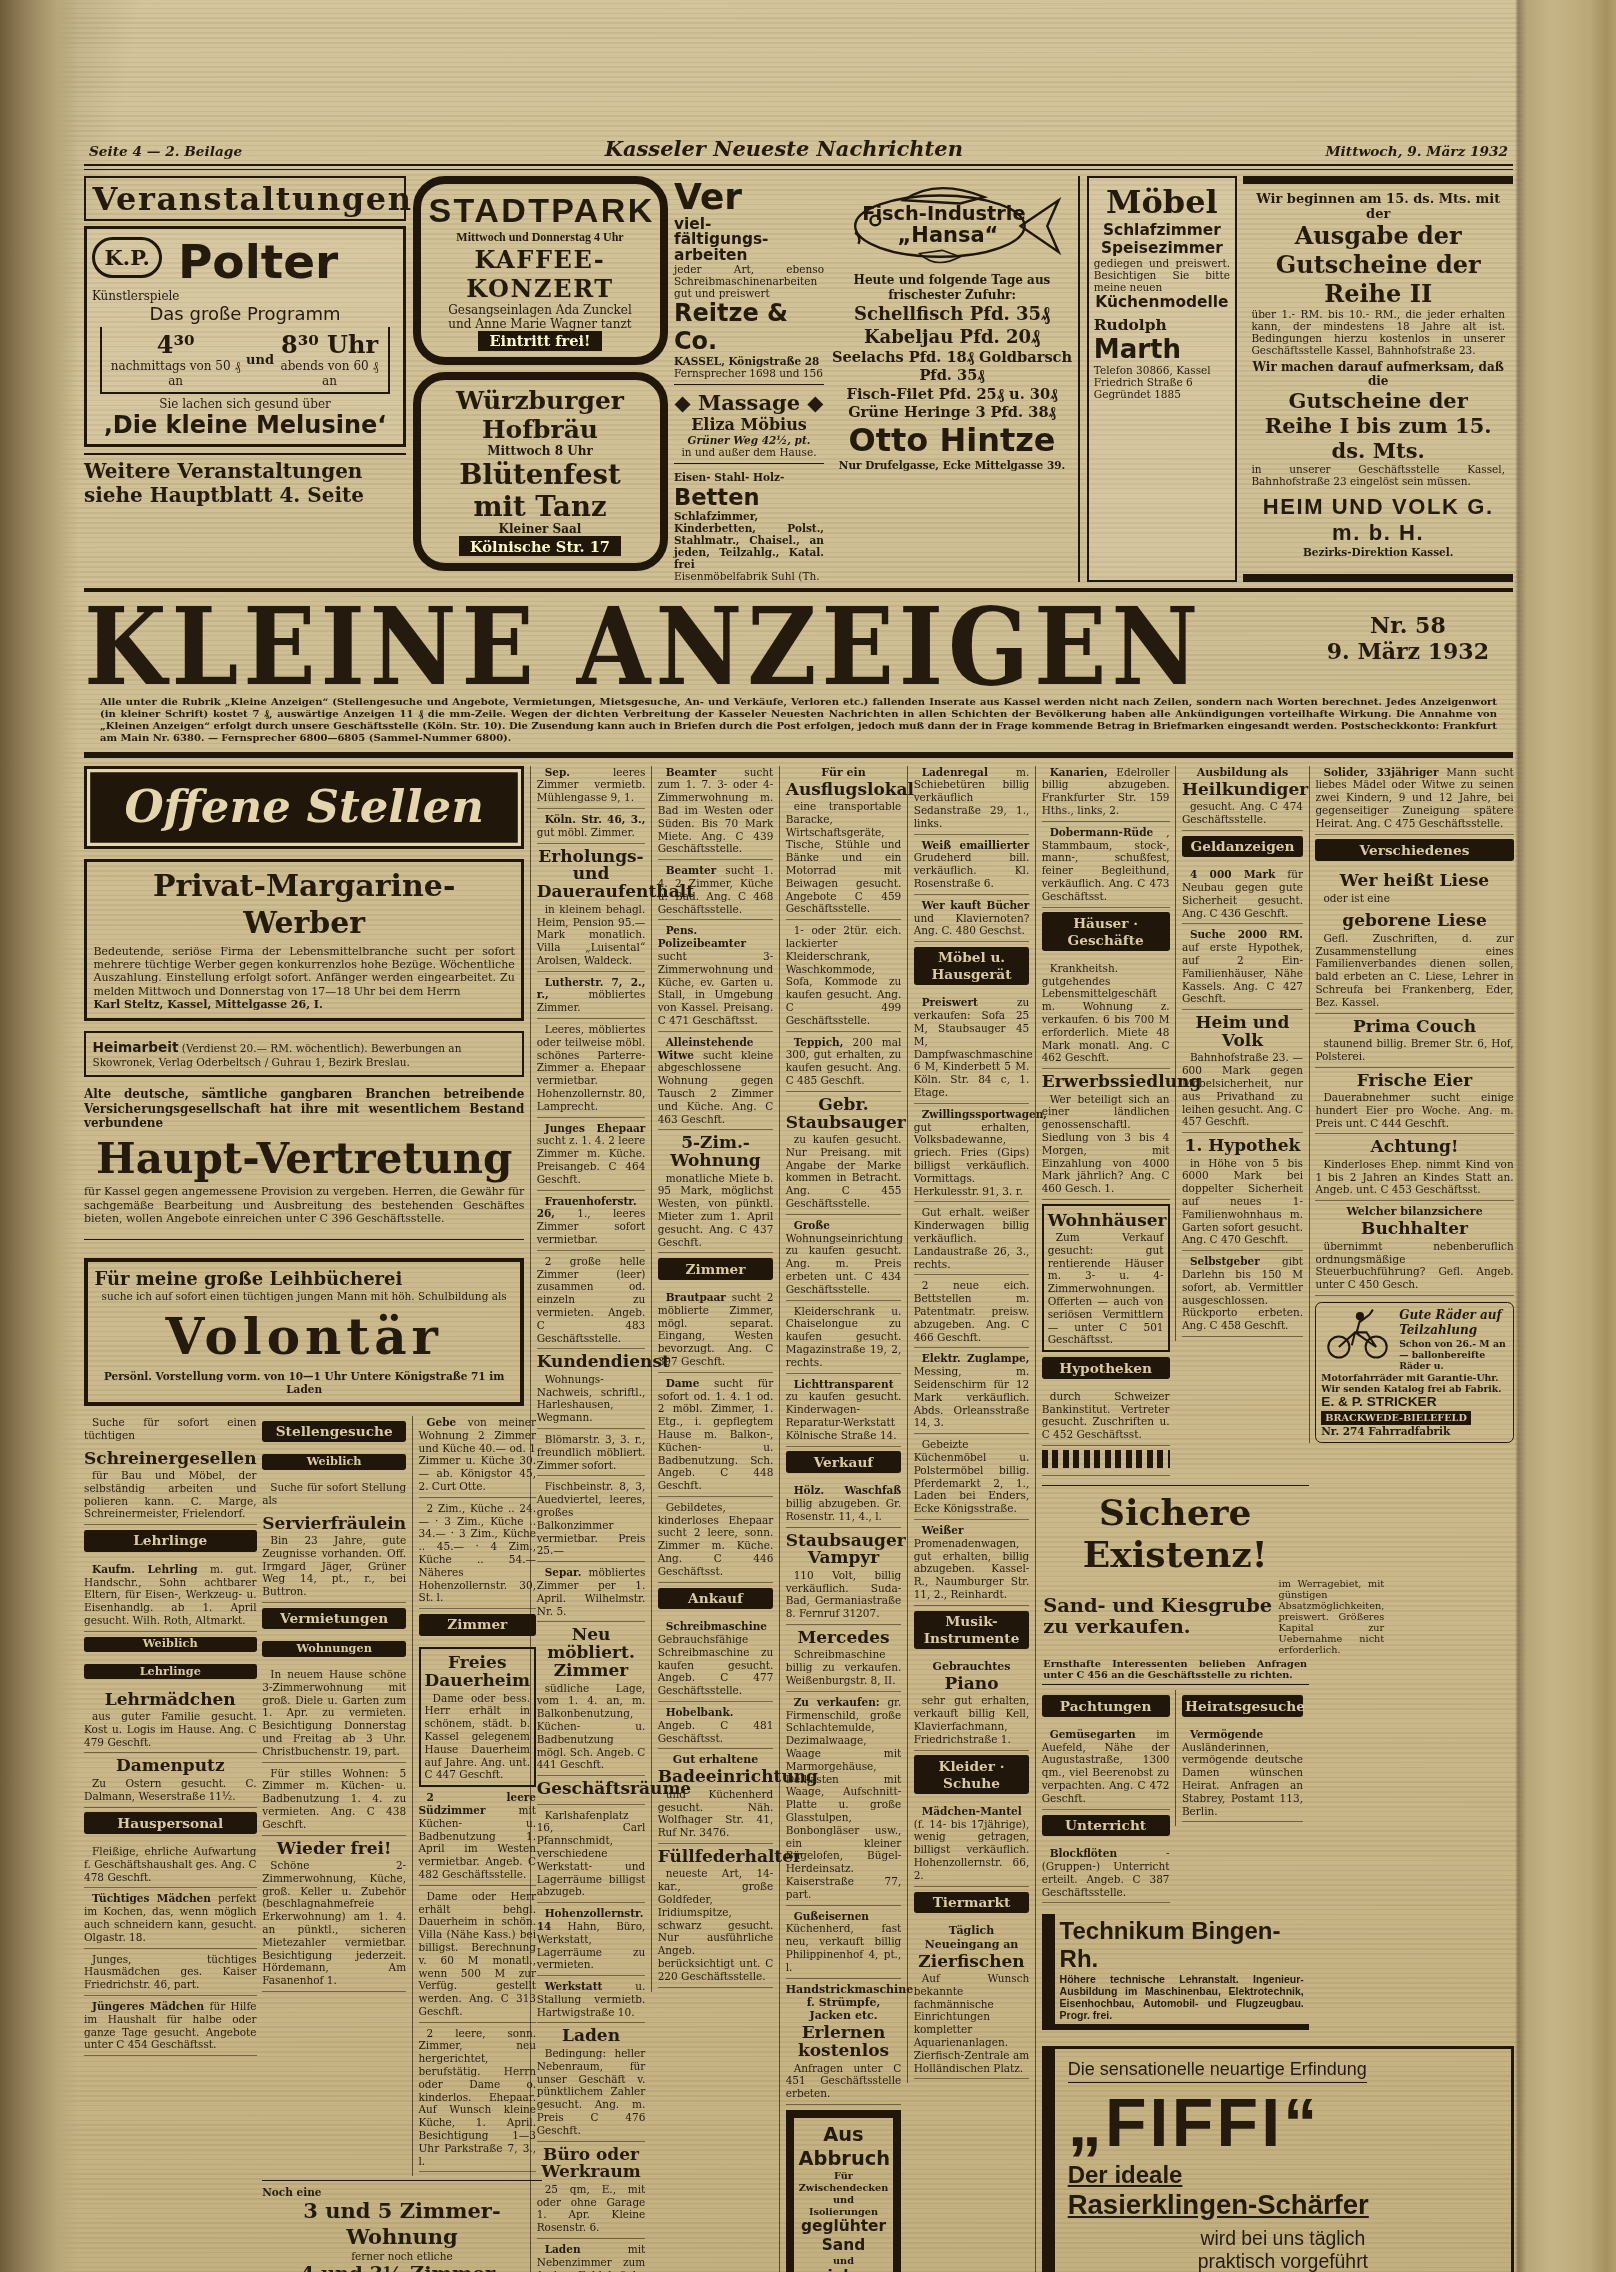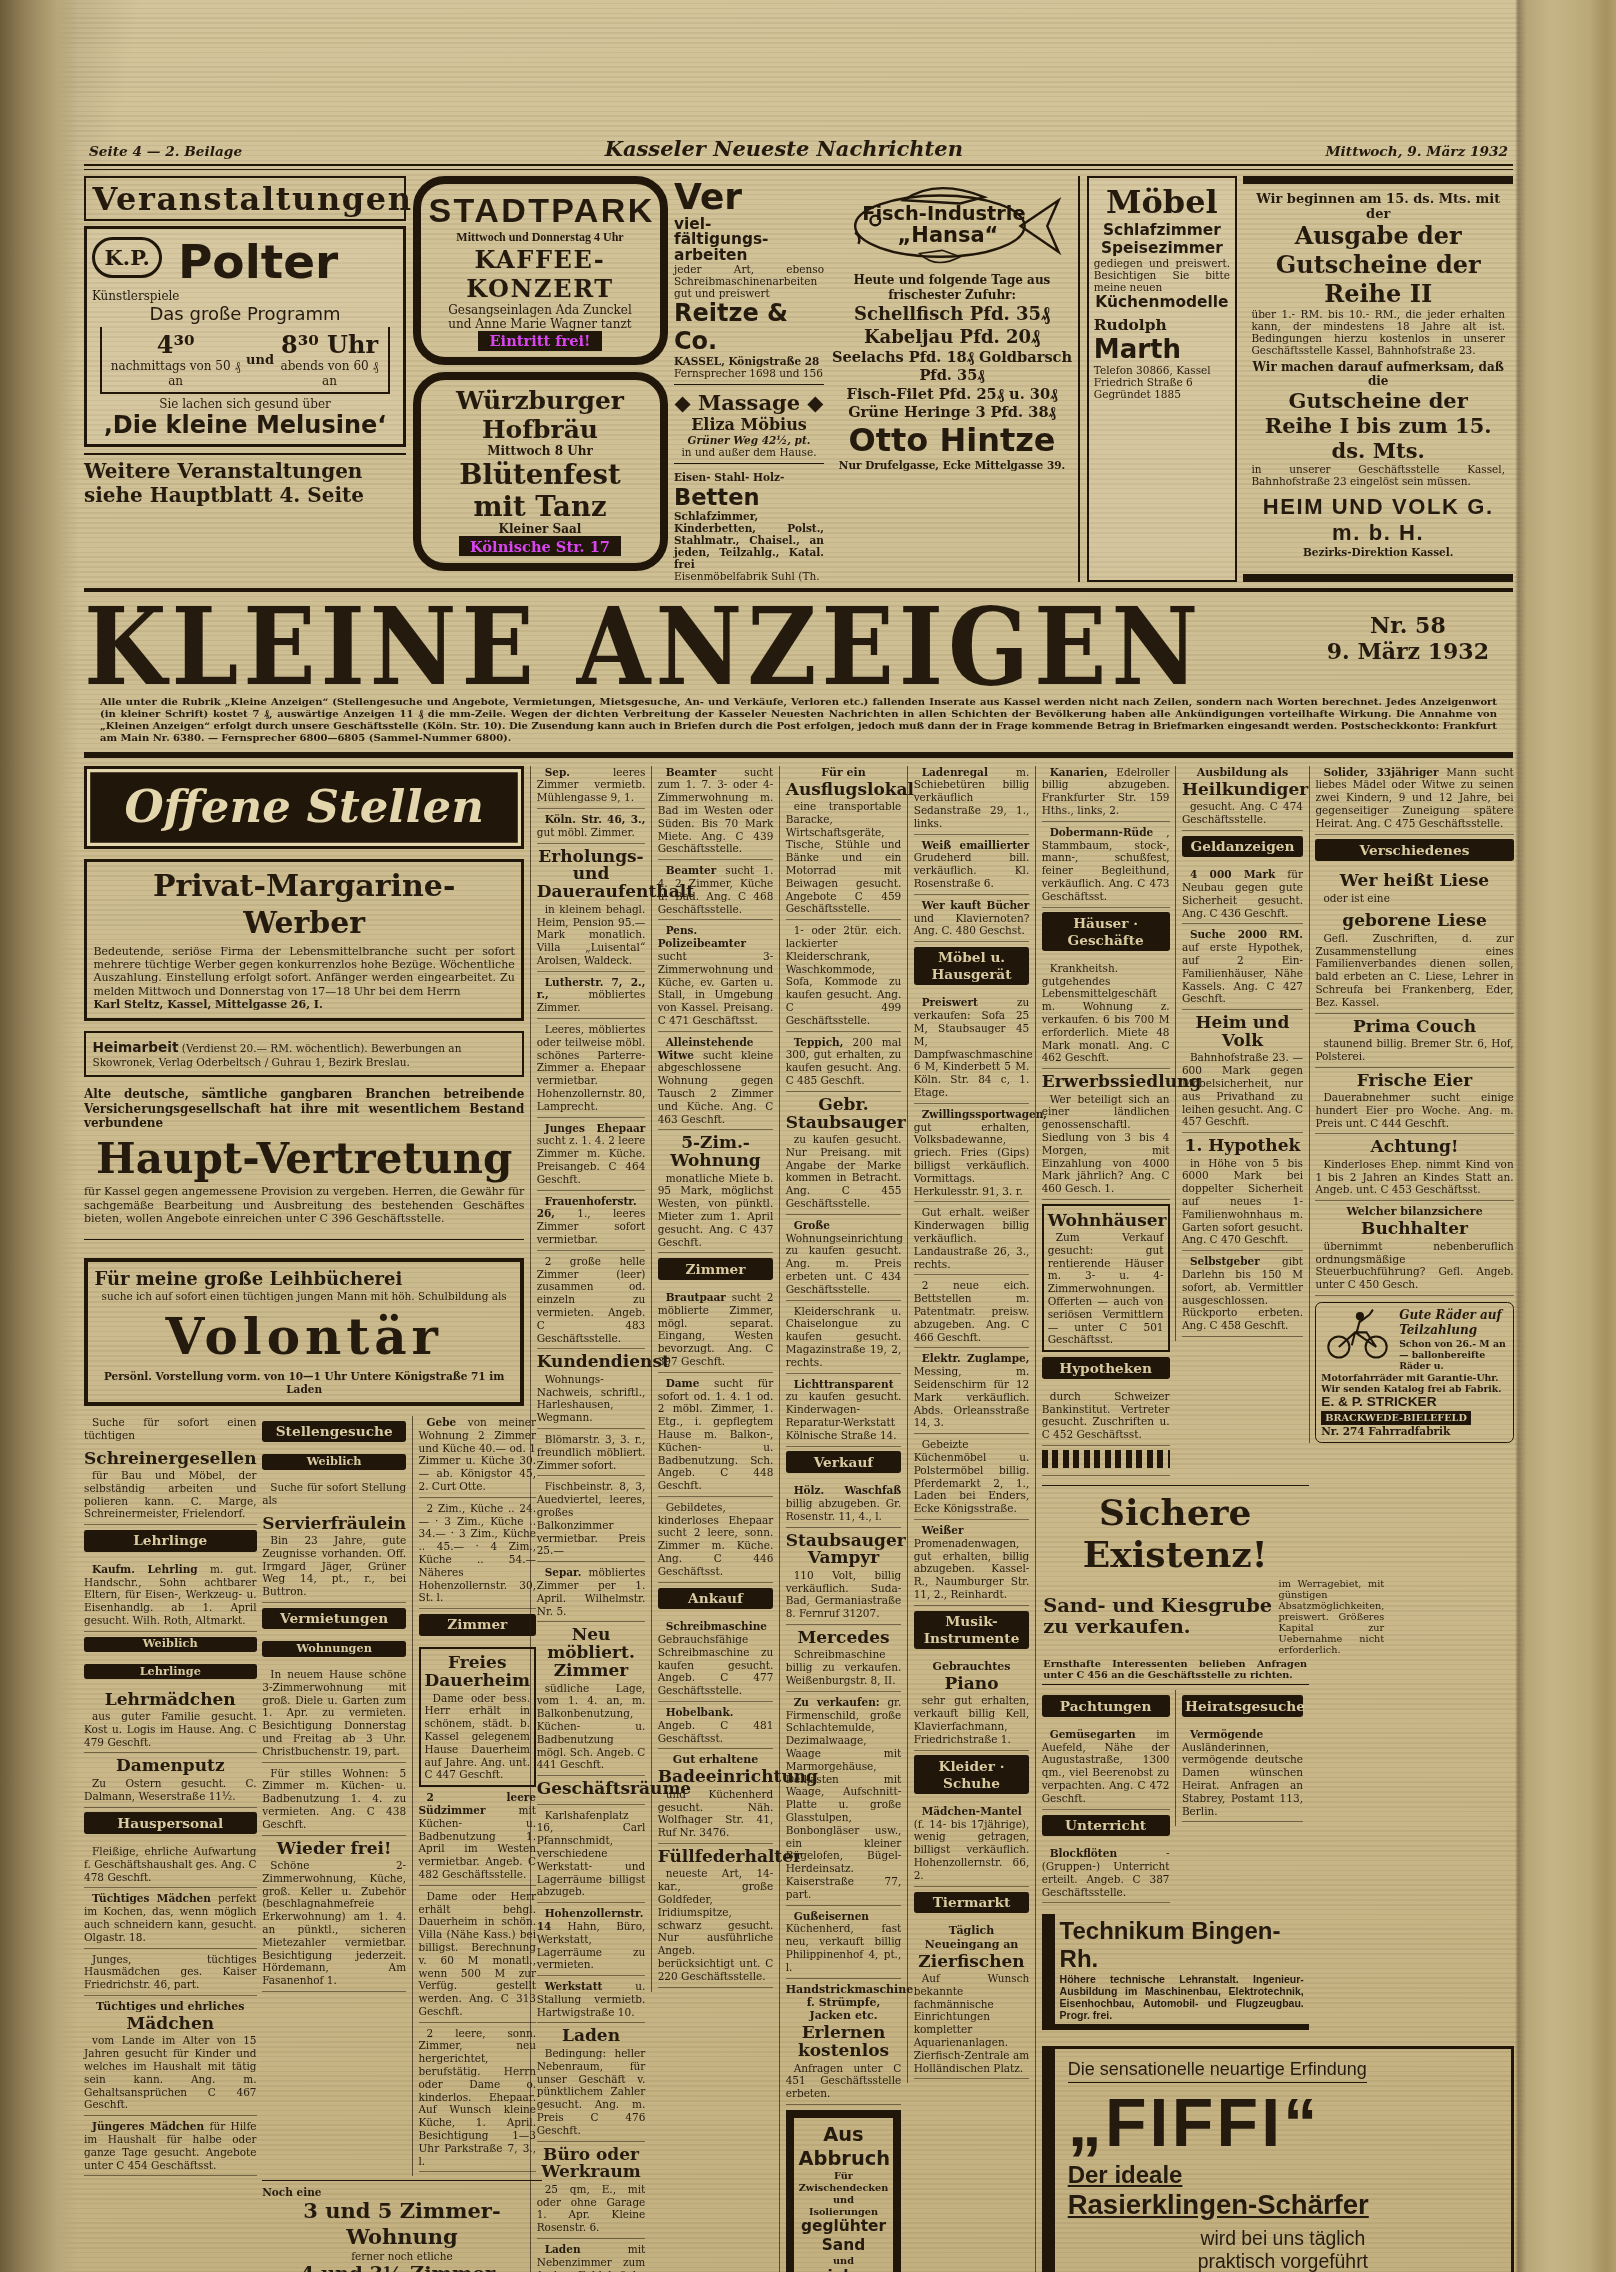--- a/index.html
+++ b/index.html
@@ -30,21 +30,21 @@
   .progr{font-size:18px;font-weight:normal;font-family:"DejaVu Sans",sans-serif;}
   .times{display:flex;justify-content:space-around;border:2.4px solid #20160a;border-top:none;padding:3.2px;margin:3.2px 8px;}
   .t-big{font-size:24px;font-weight:bold;}
   .melusine{font-size:24px;font-weight:bold;font-family:"DejaVu Sans",sans-serif;}
   .v-footer{font-weight:bold;font-size:20px;border-top:2.4px solid #20160a;margin-top:6.5px;padding-top:4px;text-align:left;}
   .stadt-title{font-size:34px;font-weight:bold;letter-spacing:2.4px;font-family:"Liberation Sans",sans-serif;}
   .kaffee{font-size:24px;font-weight:bold;letter-spacing:1.6px;}
   .round-ad{border:8px solid #20160a;border-radius:32px;padding:6.5px 8px;margin-bottom:6.5px;text-align:center;}
   .hof-title{font-size:25px;font-weight:bold;}
   .bluete{font-size:27.5px;font-weight:bold;}
-  .badge{display:inline-block;background:#20160a;color:#d946ef;font-weight:bold;padding:1.6px 11.3px;font-size:14.6px;}
+  .badge{display:inline-block;background:#20160a;color:#fef9c3;font-weight:bold;padding:1.6px 11.3px;font-size:14.6px;}
   .ver-big{font-size:36px;font-weight:bold;font-family:"DejaVu Sans",sans-serif;}
   .ver-stack{display:inline-block;font-size:15.4px;font-weight:bold;text-align:left;vertical-align:middle;line-height:1.0;font-family:"DejaVu Sans",sans-serif;}
   .firm{font-size:24px;font-weight:bold;font-family:"DejaVu Sans",sans-serif;}
   .hrule{border-top:1.6px solid #20160a;margin:4.9px 0;}
   .fishbox{position:relative;}
   .fish-svg{display:block;margin:0 auto;}
   .fish-rows{font-weight:bold;text-align:center;line-height:1.25;}
   .fr1{font-size:12px;}
   .fr2{font-size:18px;}
   .fr3{font-size:14.6px;}
@@ -310,25 +310,20 @@
               <div class="item">
                 <p class="ad">Fleißige, ehrliche Aufwartung f. Geschäftshaushalt ges. Ang. C 478 Geschft.</p>
               </div>
               <div class="item">
                 <p class="ad"><b class="lead">Tüchtiges Mädchen</b> perfekt im Kochen, das, wenn möglich auch schneidern kann, gesucht. Olgastr. 18.</p>
               </div>
               <div class="item">
                 <p class="ad">Junges, tüchtiges Hausmädchen ges. Kaiser Friedrichstr. 46, part.</p>
               </div>
               <div class="item">
-                <div class="pre">Tüchtiges und ehrliches</div>
-                <div class="bigline">Mädchen</div>
-                <p class="ad">vom Lande im Alter von 15 Jahren gesucht für Kinder und welches im Haushalt mit tätig sein kann. Ang. m. Gehaltsansprüchen C 467 Geschft.</p>
-              </div>
-              <div class="item">
                 <p class="ad"><b class="lead">Jüngeres Mädchen</b> für Hilfe im Haushalt für halbe oder ganze Tage gesucht. Angebote unter C 454 Geschäftsst.</p>
               </div>
             </div>
           <div class="subcol" style="width:66%;">
             <div style="display:flex;align-items:flex-start;">
               <div class="subcol ncol">
                   <div class="item hdrwrap">
                     <div class="hdr" style="">Stellengesuche</div>
                   </div>
                   <div class="item hdrwrap">

